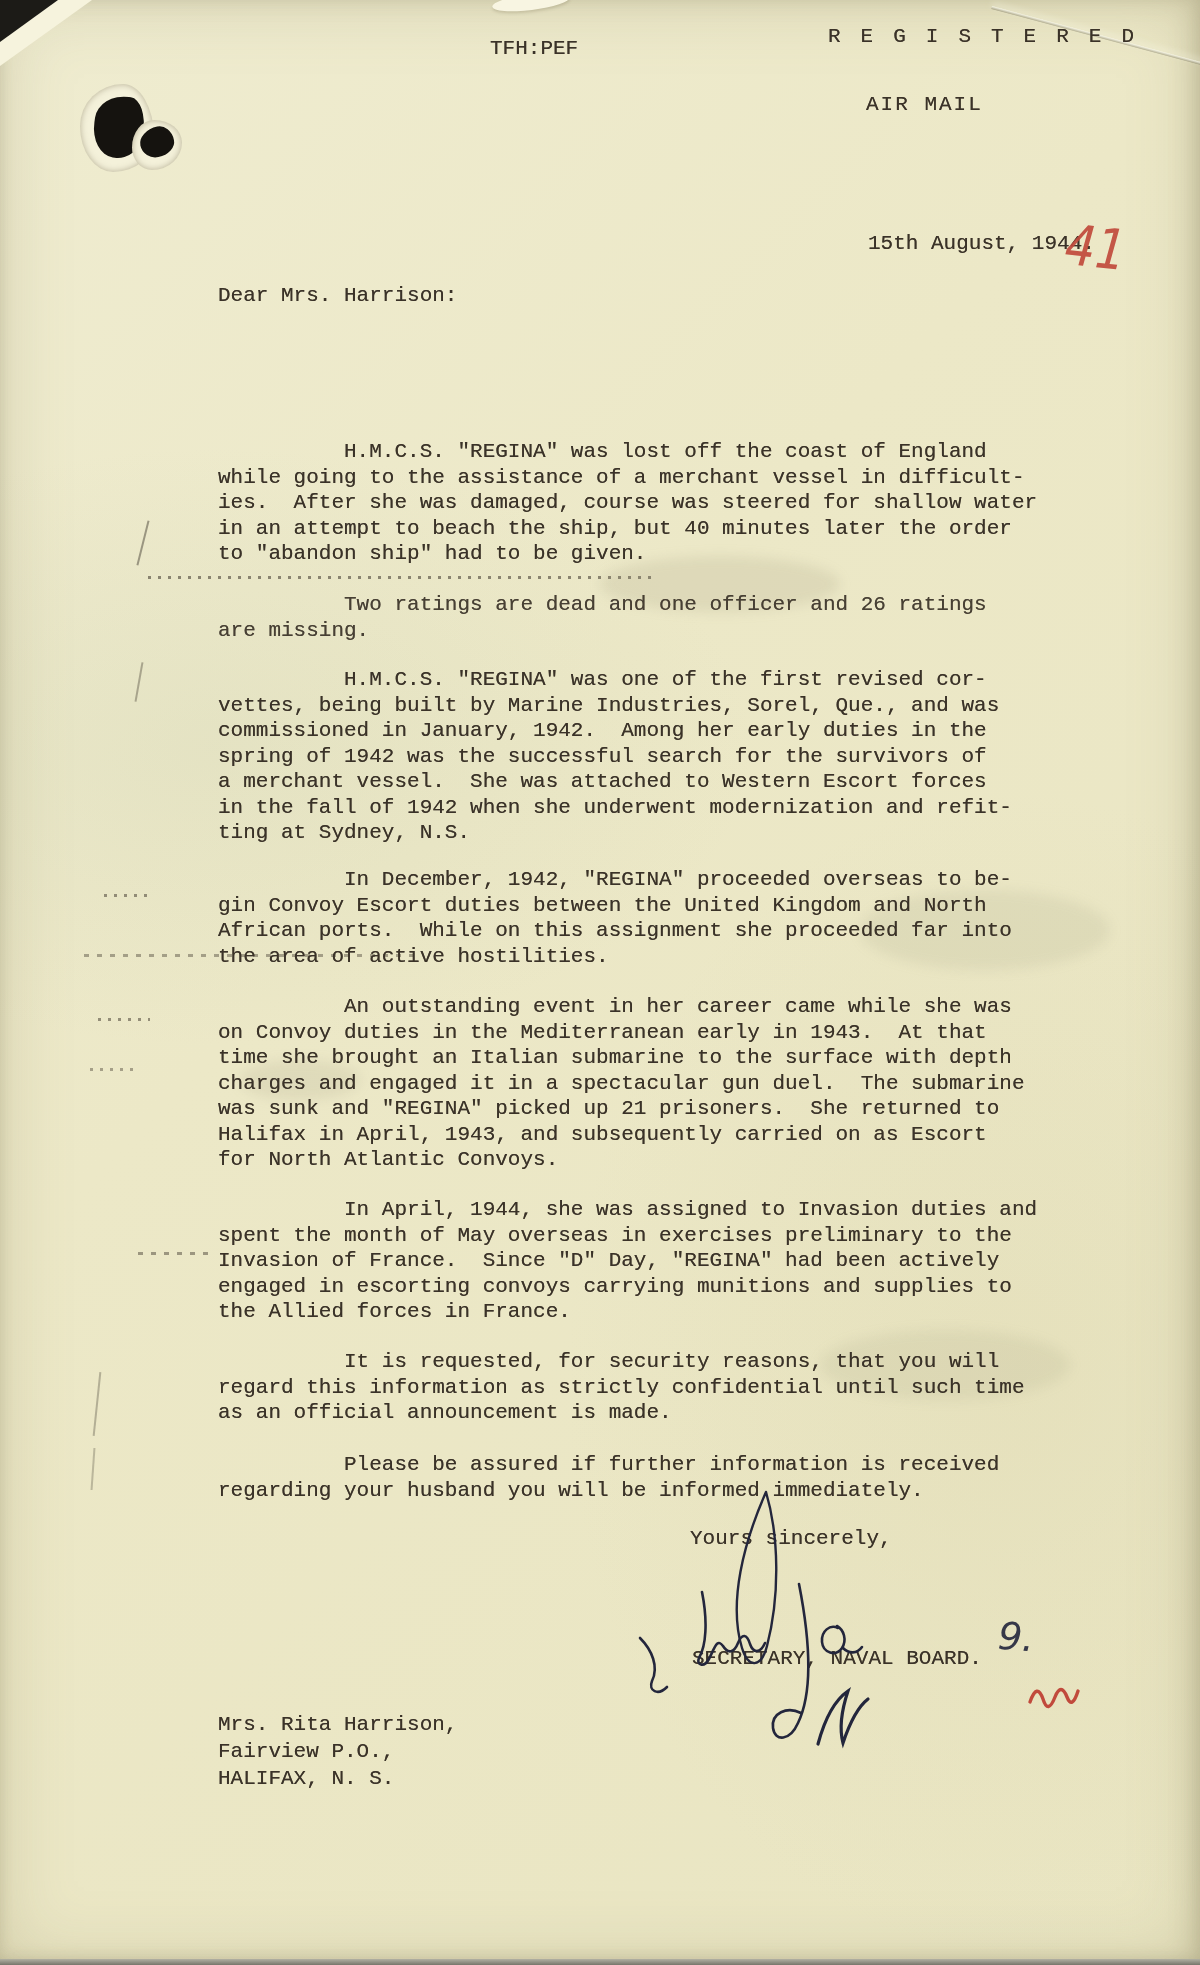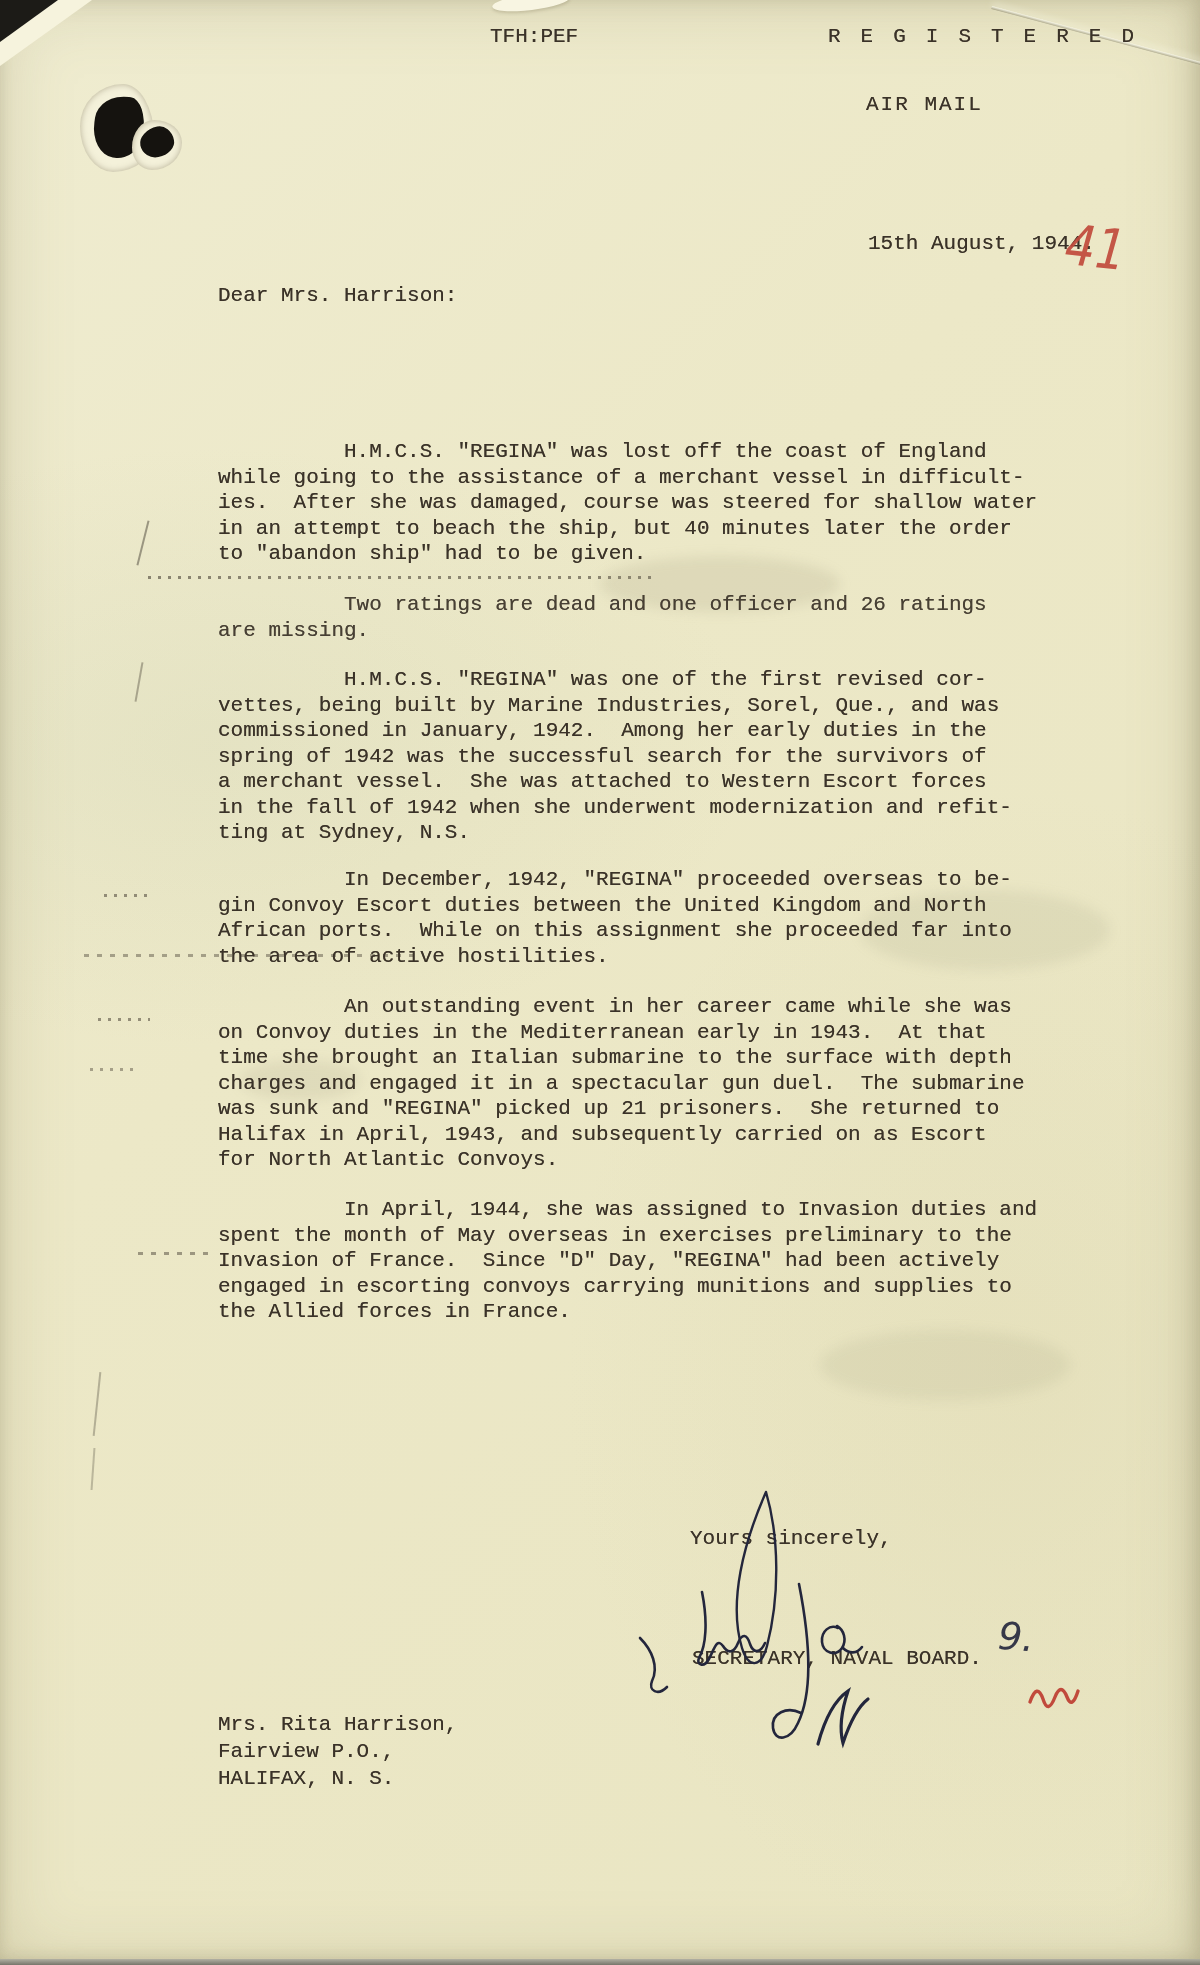--- a/index.html
+++ b/index.html
@@ -106,21 +106,21 @@
   <div class="dashline" style="left:138px;top:1252px;width:72px;opacity:.45;"></div>
   <div class="pencil" style="left:142px;top:520px;height:46px;transform:rotate(14deg);opacity:.5;"></div>
   <div class="pencil" style="left:138px;top:662px;height:40px;transform:rotate(10deg);opacity:.4;"></div>
   <div class="pencil" style="left:96px;top:1372px;height:64px;transform:rotate(6deg);opacity:.35;"></div>
   <div class="pencil" style="left:92px;top:1448px;height:42px;transform:rotate(4deg);opacity:.3;"></div>
   <div class="smudge" style="left:600px;top:556px;width:240px;height:56px;background:rgba(150,145,115,.16);"></div>
   <div class="smudge" style="left:860px;top:890px;width:250px;height:80px;background:rgba(150,145,115,.13);"></div>
   <div class="smudge" style="left:820px;top:1330px;width:250px;height:70px;background:rgba(150,145,115,.12);"></div>
   <div class="smudge" style="left:240px;top:1060px;width:120px;height:40px;background:rgba(150,145,115,.14);"></div>
 
-  <div class="typew" style="left:490px;top:24px;">TFH:PEF</div>
+  <div class="typew" style="left:490px;top:36px;">TFH:PEF</div>
   <div class="typew registered" style="left:828px;top:24px;">REGISTERED</div>
   <div class="typew airmail" style="left:866px;top:92px;">AIR MAIL</div>
 
   <div class="typew" style="left:836px;top:231px;margin-left:32px;">15th August, 1944.</div>
   <div class="hand-red" style="left:1060px;top:220px;">41</div>
 
   <div class="typew" style="left:218px;top:283px;">Dear Mrs. Harrison:</div>
 
   <div class="typew" style="left:218px;top:439px;">          H.M.C.S. "REGINA" was lost off the coast of England
 while going to the assistance of a merchant vessel in difficult-
@@ -145,20 +145,25 @@
 time she brought an Italian submarine to the surface with depth
 charges and engaged it in a spectacular gun duel.  The submarine
 was sunk and "REGINA" picked up 21 prisoners.  She returned to
 Halifax in April, 1943, and subsequently carried on as Escort
 for North Atlantic Convoys.</div>
   <div class="typew" style="left:218px;top:1197px;">          In April, 1944, she was assigned to Invasion duties and
 spent the month of May overseas in exercises preliminary to the
 Invasion of France.  Since "D" Day, "REGINA" had been actively
 engaged in escorting convoys carrying munitions and supplies to
 the Allied forces in France.</div>
+  <div class="typew" style="left:218px;top:1349px;">          It is requested, for security reasons, that you will
+regard this information as strictly confidential until such time
+as an official announcement is made.</div>
+  <div class="typew" style="left:218px;top:1452px;">          Please be assured if further information is received
+regarding your husband you will be informed immediately.</div>
 
   <div class="typew" style="left:690px;top:1526px;text-align:right;">Yours sincerely,</div>
   <div class="typew" style="left:692px;top:1646px;">SECRETARY, NAVAL BOARD.</div>
   <div class="hand-dark" style="left:998px;top:1618px;">9.</div>
 
   <svg class="sig-svg" width="1200" height="1965" viewBox="0 0 1200 1965">
     <g fill="none" stroke="#23263c" stroke-linecap="round">
 
       <path d="M 766 1492 C 744 1542, 728 1602, 742 1648 C 748 1668, 761 1669, 767 1646 C 780 1596, 779 1536, 766 1492" stroke-width="2.4"></path>
 

